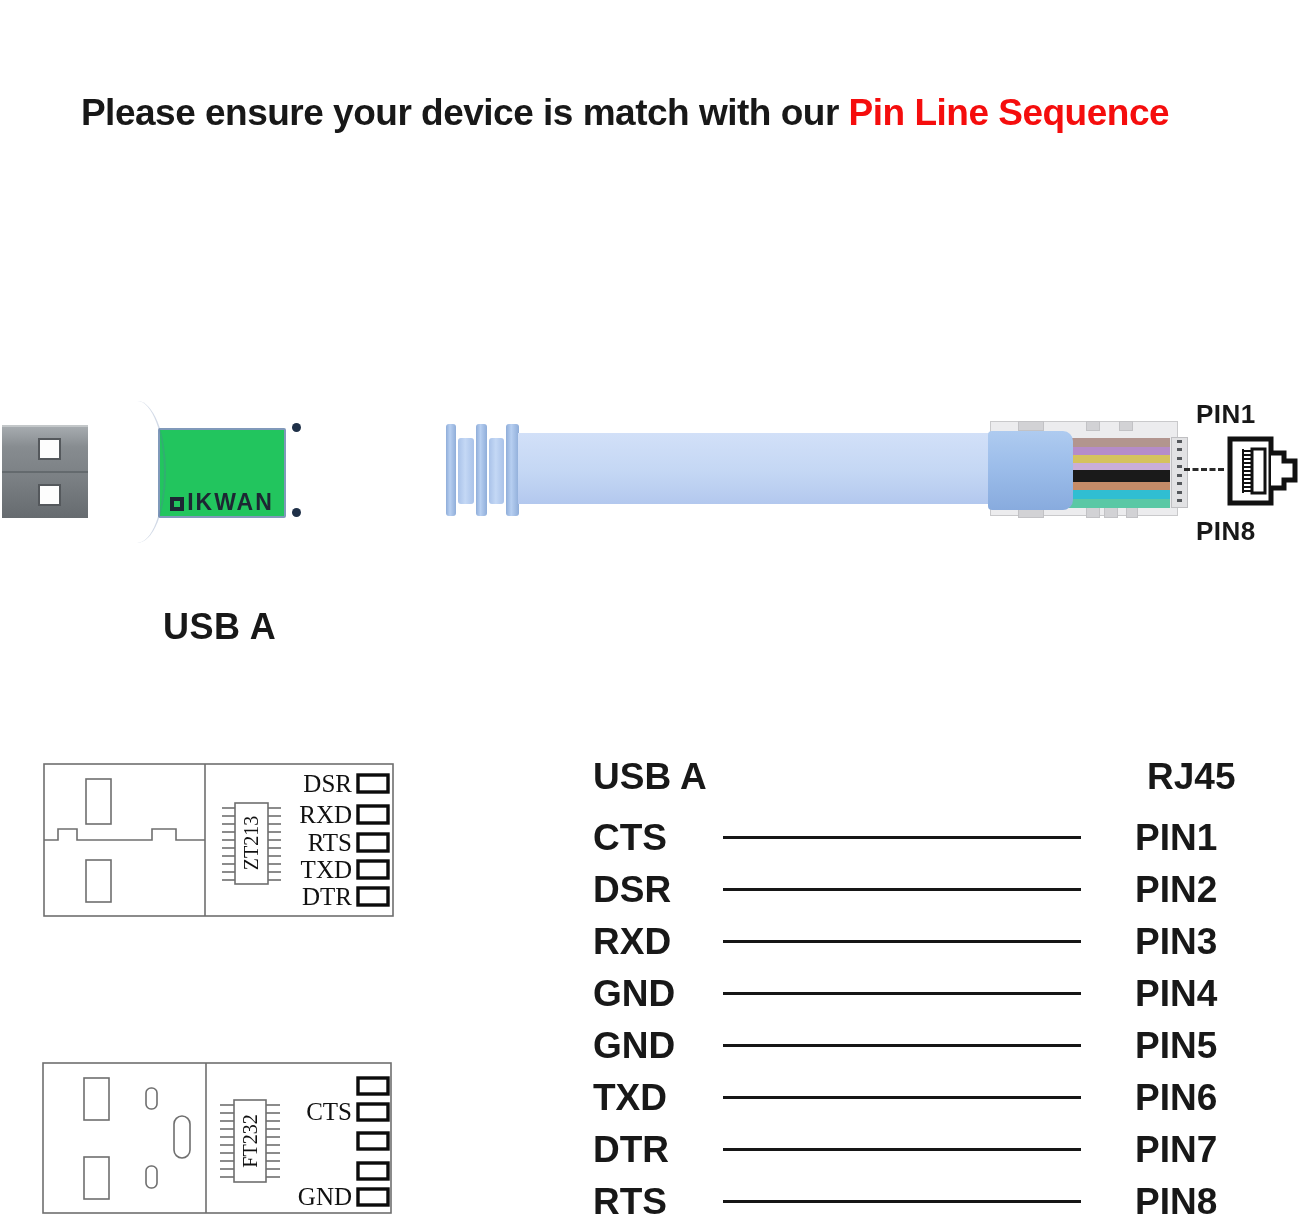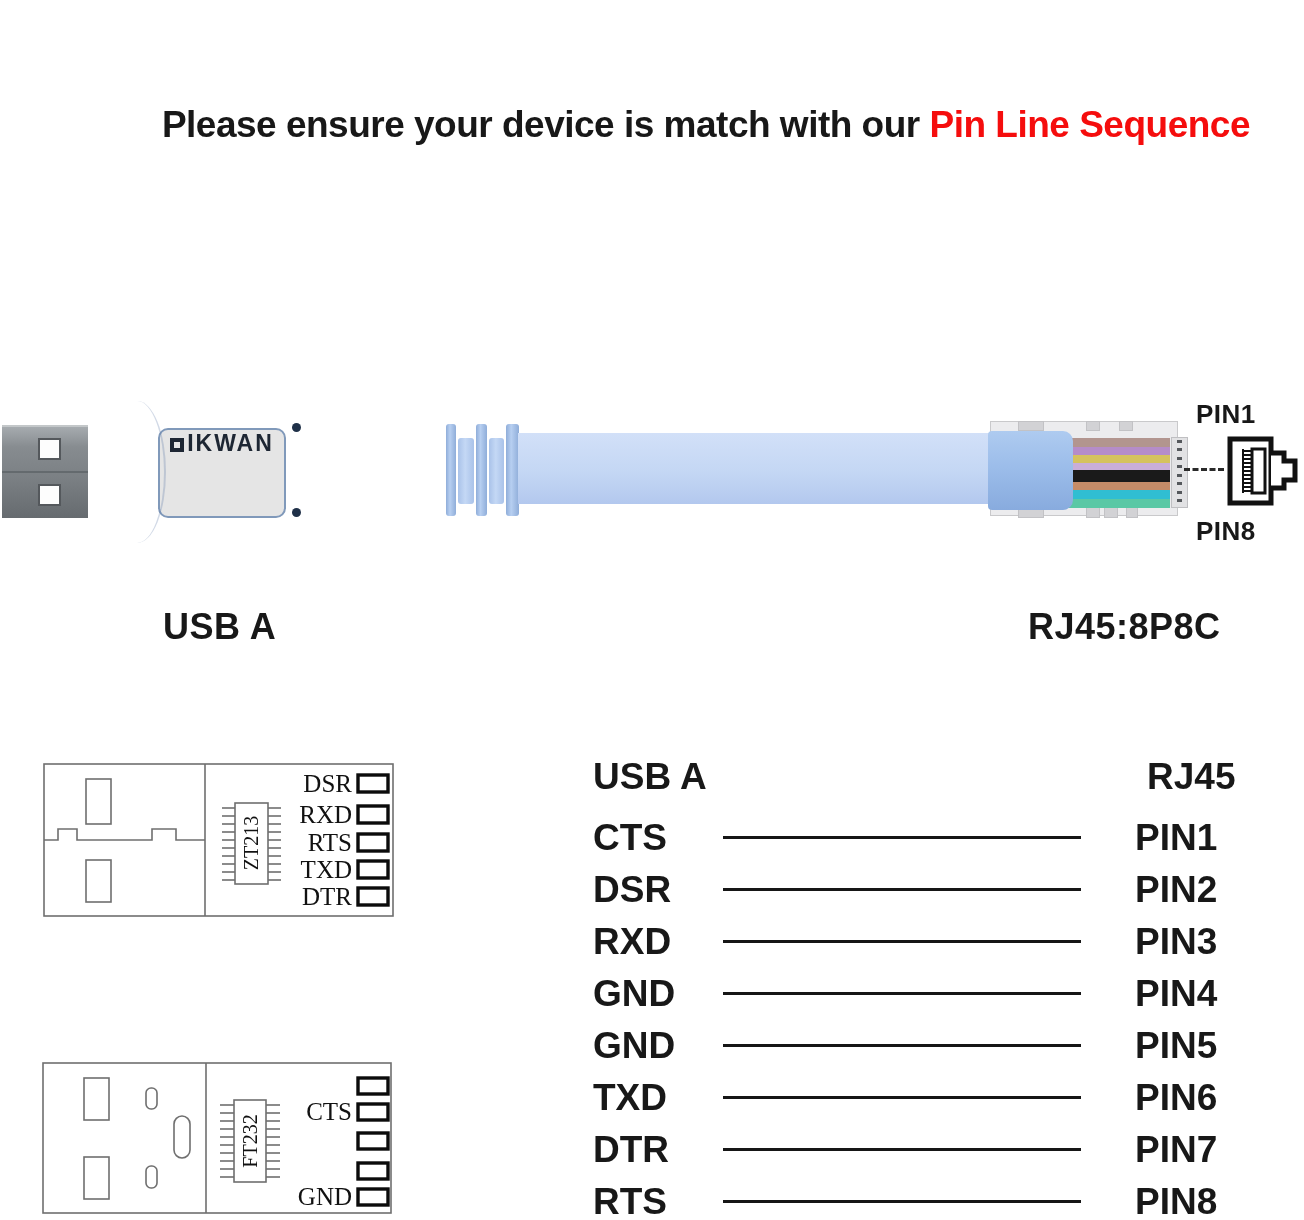--- a/index.html
+++ b/index.html
@@ -3,38 +3,38 @@
 <meta charset="utf-8">
 <style>
   html,body{margin:0;padding:0;background:#fff;}
   .page{position:relative;width:1304px;height:1220px;background:#fff;overflow:hidden;
         font-family:"Liberation Sans",sans-serif;color:#181818;}
   
   .title{position:absolute;left:4px;top:-8px;white-space:nowrap;font-weight:bold;
          font-size:80px;letter-spacing:-2px;line-height:1.15;}
   .title-inner{display:inline-block;transform:scaleX(.88);transform-origin:0 50%;}
   .t-red{color:#f50d0d;}
-  .subtitle{position:absolute;left:0;top:104px;width:1250px;text-align:right;
+  .subtitle{position:absolute;left:0;top:92px;width:1250px;text-align:center;
             font-size:37px;font-weight:bold;letter-spacing:-0.5px;}
   
   .cable{position:absolute;left:0;top:0;width:1304px;height:600px;}
   .usb-plug{position:absolute;left:2px;top:425px;width:86px;height:91px;
             background:linear-gradient(180deg,#a6abaf 0%,#878c90 22%,#7b8084 55%,#666b6f 100%);
             border-top:2px solid #c3c7c9;}
   .usb-hole{position:absolute;left:36px;width:23px;height:22px;background:#fdfdfd;
             border:2px solid #54585c;box-sizing:border-box;}
   .usb-hole.h1{top:11px;} .usb-hole.h2{top:57px;}
   .usb-seam{position:absolute;left:0;top:44px;width:100%;height:2px;background:#585d61;opacity:.65;}
   .conn-body{position:absolute;left:78px;top:397px;width:371px;height:152px;
              background:linear-gradient(180deg,#cuddf7 0%,#c9dcf7 0%,#b4cff2 55%,#9bbae8 100%);
              border-radius:36px 14px 14px 36px;}
   .conn-body::after{content:"";position:absolute;left:40px;top:4px;width:46px;height:142px;
              border-right:2px solid rgba(90,120,165,.28);border-radius:0 60% 60% 0/0 50% 50% 0;}
-  .brand-plate{position:absolute;left:80px;top:31px;width:124px;height:86px;background:#e5e5e5;
-             border:2px solid #8099ba;border-radius:10px;display:flex;align-items:flex-start;justify-content:center;}
+  .brand-plate{position:absolute;left:80px;top:31px;width:124px;height:86px;background:#22c55e;
+             border:2px solid #8099ba;border-radius:2px;display:flex;align-items:flex-end;justify-content:center;}
   .brand-text{font-size:23px;font-weight:bold;color:#1d2633;letter-spacing:2px;}
   .sq-o{display:inline-block;width:14px;height:14px;border:4px solid #1d2633;box-sizing:border-box;
         margin-right:3px;vertical-align:-1px;}
   .dot{position:absolute;width:9px;height:9px;border-radius:50%;background:#1f3048;}
   .dot.d1{left:214px;top:26px;} .dot.d2{left:214px;top:111px;}
   .rib{position:absolute;border-radius:3px;}
   .rib.tall{top:424px;height:92px;background:linear-gradient(90deg,#8fadd9,#b7cfF1 40%,#8fadd9);}
   .rib.short{top:438px;height:66px;background:linear-gradient(90deg,#a9c2e9,#c4d8f5 45%,#a9c2e9);}
   .flat-cable{position:absolute;left:518px;top:433px;width:474px;height:71px;
               background:linear-gradient(180deg,#d2e0f8 0%,#c4d7f4 55%,#b3c8ee 100%);}
@@ -143,21 +143,20 @@
         <line x1="17" y1="47" x2="26" y2="47"></line>
           <line x1="17" y1="51" x2="26" y2="51"></line>
         <line x1="17" y1="55" x2="26" y2="55"></line>
       </g>
       <rect x="26" y="13" width="13" height="44" fill="none" stroke="#111" stroke-width="3"></rect>
       <path d="M45 17 h13 v8 h11 v19 h-11 v8 h-13" fill="#fff" stroke="#111" stroke-width="5"></path>
     </svg>
   </div>
 
   <div class="caption usb">USB A</div>
-  <div class="caption rj">RJ45:8P8C</div>
 
   <svg class="board d1" width="360" height="162" viewBox="0 0 360 162">
     <g class="thin">
       <rect x="8" y="6" width="349" height="152"></rect>
       <line x1="169" y1="6" x2="169" y2="158"></line>
       <rect x="50" y="21" width="25" height="45"></rect>
       <rect x="50" y="102" width="25" height="42"></rect>
       <polyline points="8,82 22,82 22,71 41,71 41,82 116,82 116,71 140,71 140,82 169,82"></polyline>
       <rect x="199" y="45" width="33" height="81"></rect>
       <line x1="186" y1="50" x2="199" y2="50"></line>

